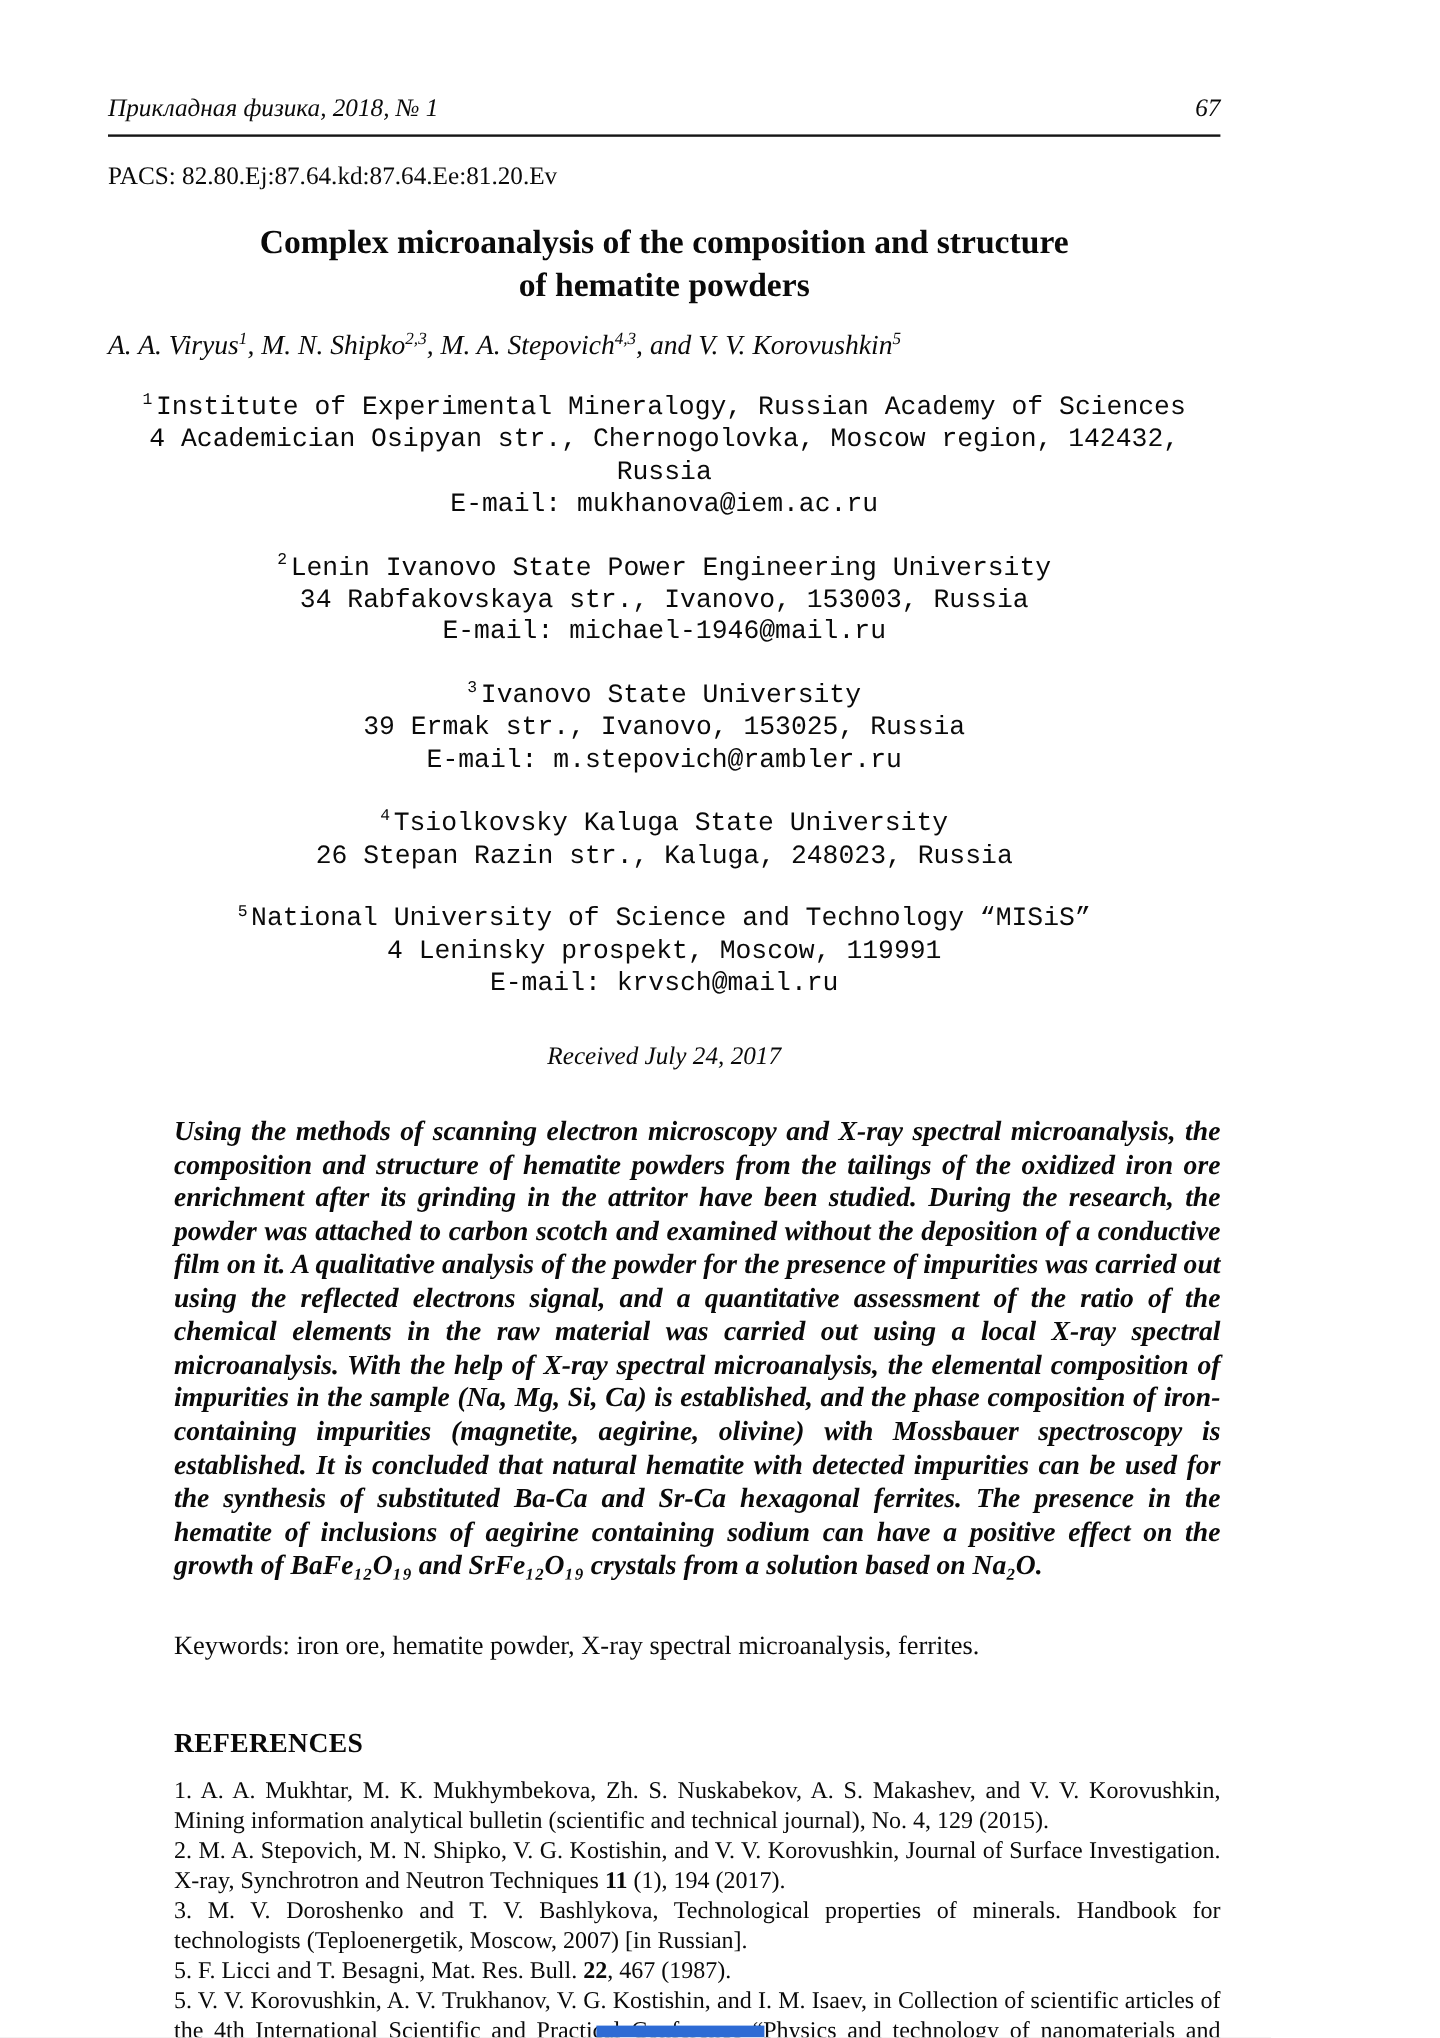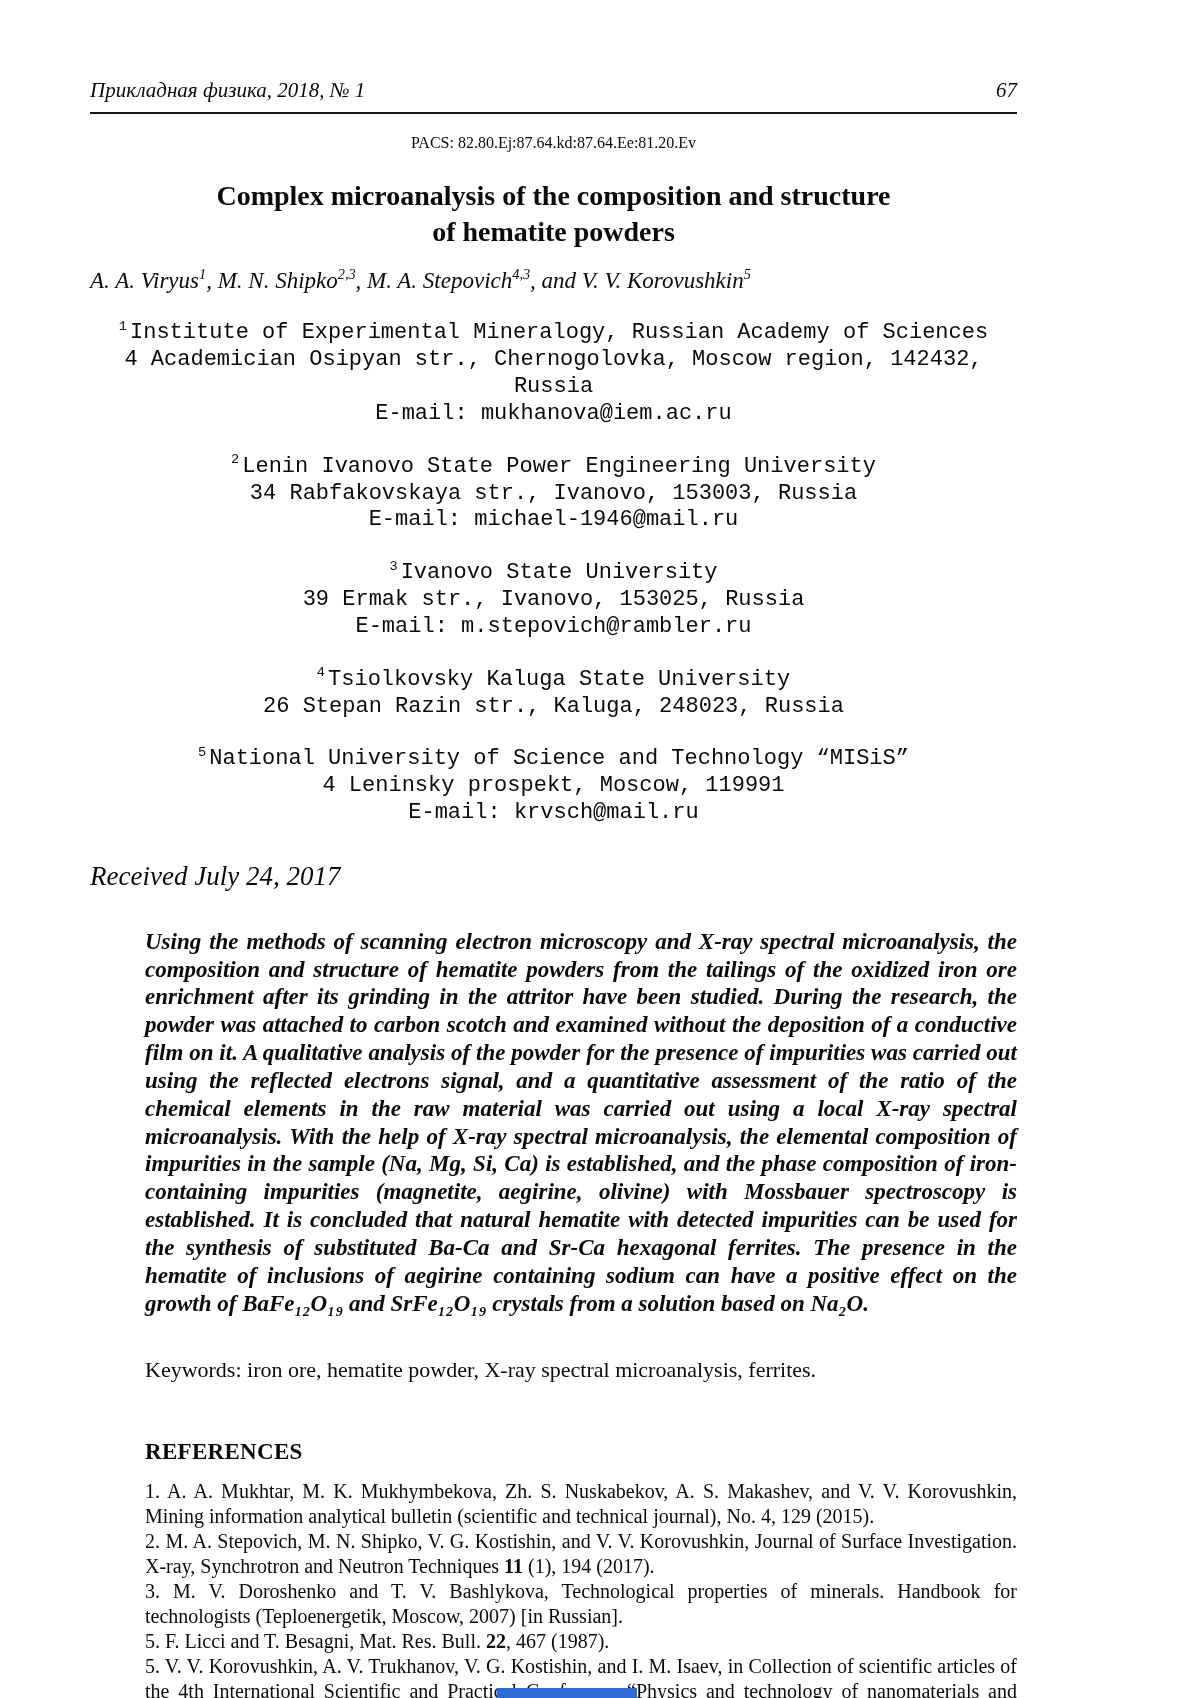--- a/index.html
+++ b/index.html
@@ -16,34 +16,34 @@
     overflow: hidden;
   }
   .header-row {
     display: flex;
     justify-content: space-between;
     align-items: baseline;
     font-style: italic;
     font-size: 21px;
   }
   .header-rule { border-bottom: 2px solid #151515; margin-top: 9px; }
-  .pacs { text-align: center; font-size: 16px; margin-top: 20px; }
+  .pacs { text-align: left; font-size: 21px; margin-top: 20px; }
   .title {
     text-align: center;
     font-weight: 700;
     font-size: 28px;
     line-height: 1.28;
     margin-top: 26px;
     white-space: pre-line;
   }
   .authors { text-align: left; font-style: italic; font-size: 23px; margin-top: 14px; }
   sup { font-size: 0.62em; vertical-align: super; line-height: 0; }
   .affil { text-align: center; font-size: 22px; line-height: 1.22; margin-top: 26px; font-family: Liberation Mono, monospace; }
   .affil sup { margin-right: 3px; }
-  .received { text-align: left; font-style: italic; font-size: 27px; margin-top: 34px; }
+  .received { text-align: center; font-style: italic; font-size: 21px; margin-top: 34px; }
   .abstract {
     font-weight: 700;
     font-style: italic;
     font-size: 23px;
     line-height: 1.21;
     text-align: justify;
     margin: 36px 0 0 55px;
   }
   .keywords { font-size: 22px; margin: 40px 0 0 55px; }
   .refs-heading { font-weight: 700; font-size: 23px; margin: 56px 0 0 55px; letter-spacing: 0.3px; }

